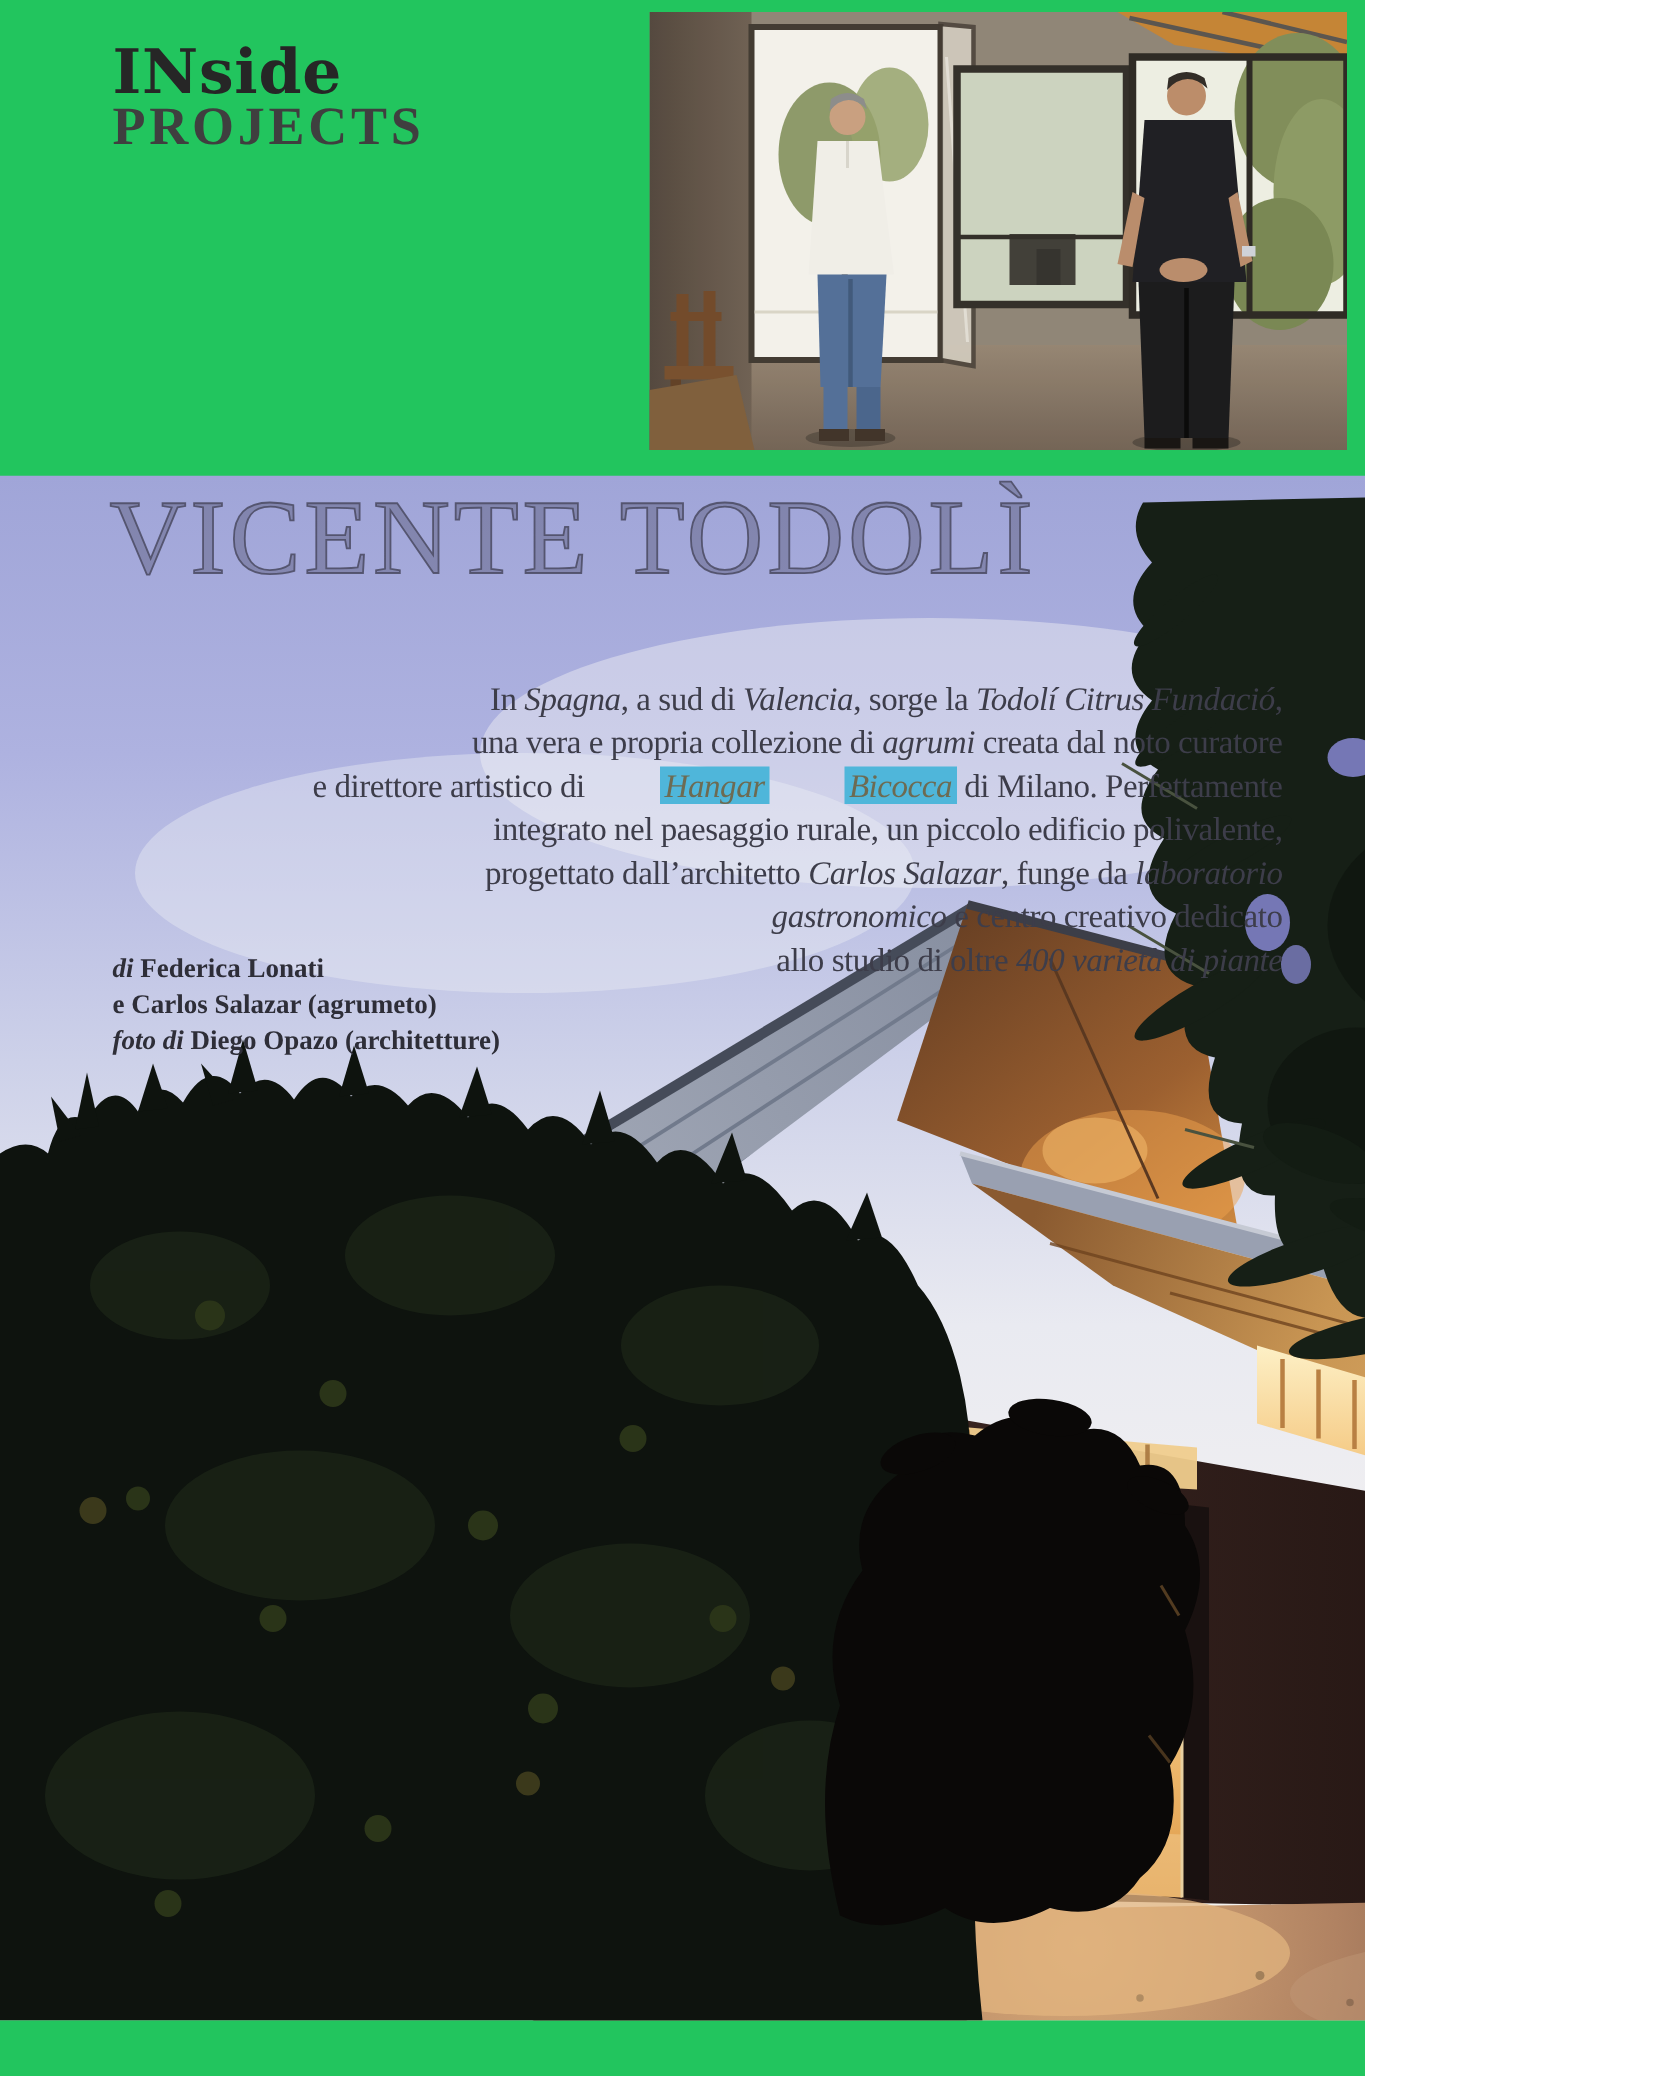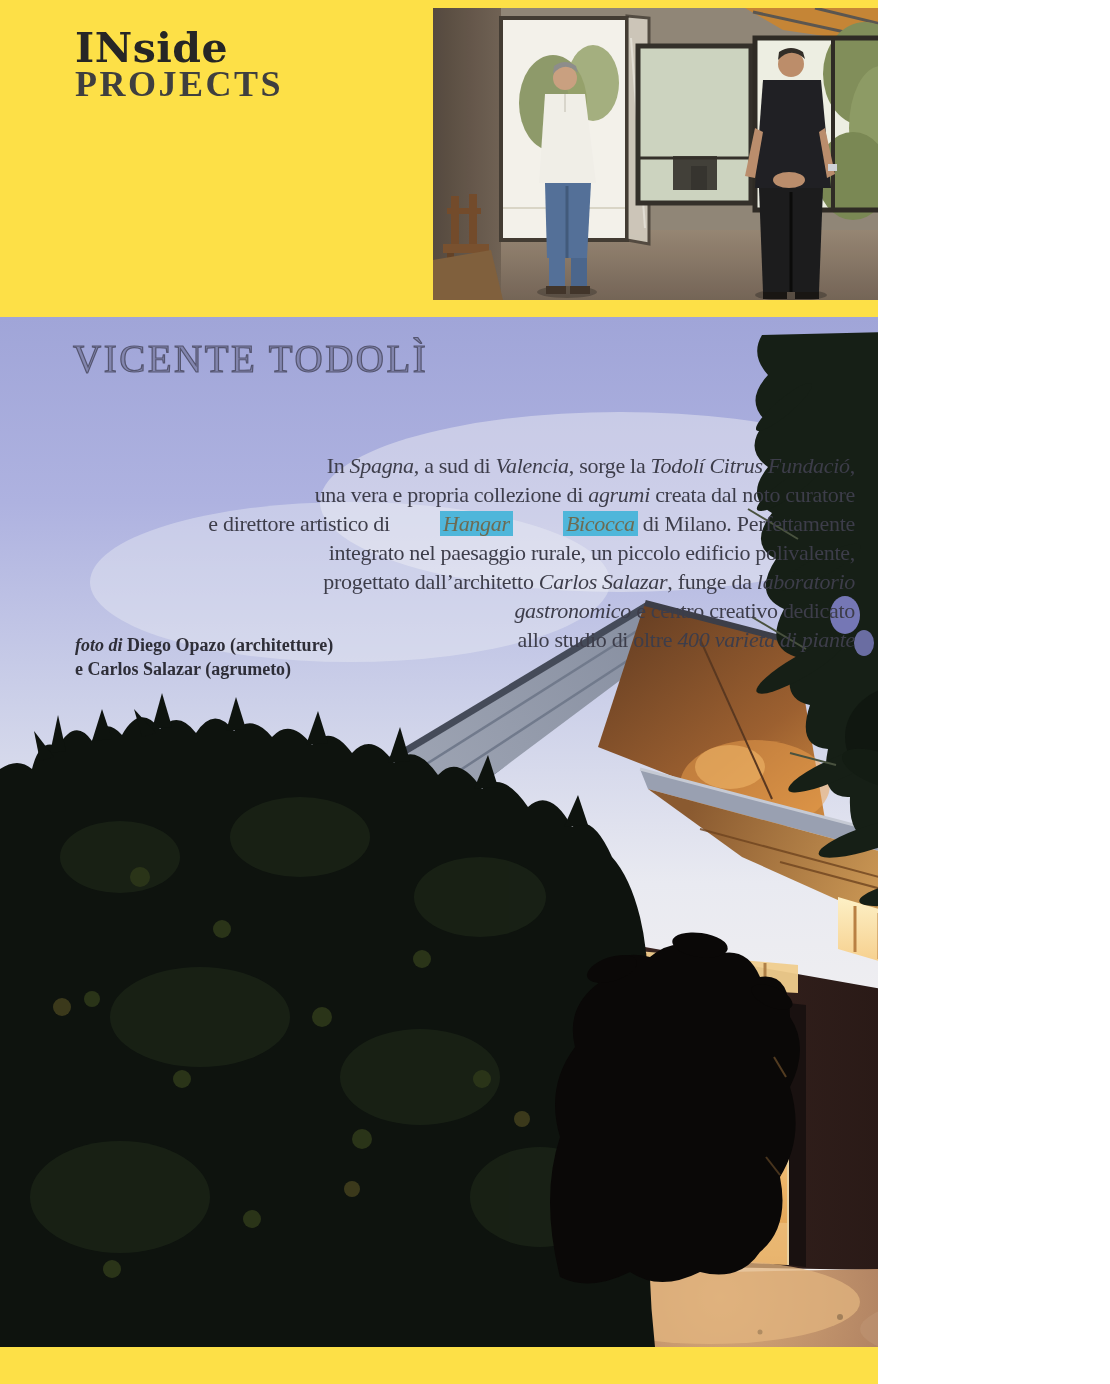--- a/index.html
+++ b/index.html
@@ -1,36 +1,36 @@
 <!DOCTYPE html>
 <html style="--hl: #4fb6da;"><head>
 <meta charset="utf-8">
 <style>
   html,body{margin:0;padding:0;background:#ffffff;}
-  .page{position:relative;width:878px;height:1384px;background:#fde047;overflow:hidden;
-        font-family:"Liberation Serif", serif;}
+  .page{position:relative;width:878px;height:1384px;background:#22c55e;overflow:hidden;
+        font-family:"Liberation Serif", serif;padding-left:32px;}
 
   
   .masthead{position:absolute;left:75px;top:28px;}
   .masthead .l1{font-family:"DejaVu Serif",serif;font-weight:800;font-size:41px;line-height:1;
                 color:#262626;letter-spacing:.5px;}
   .masthead .l2{font-family:"Liberation Serif",serif;font-weight:700;font-size:36px;line-height:1.02;
                 color:#3f3f3f;letter-spacing:2.5px;margin-top:-3px;}
 
   
   .top-photo{position:absolute;left:433px;top:8px;width:465px;height:292px;}
   .top-photo svg{display:block;width:100%;height:100%;}
   .main-photo{position:absolute;left:0;top:317px;width:1110px;height:1030px;}
   .main-photo svg{display:block;width:100%;height:100%;}
 
   
   .overlay{position:absolute;inset:0;pointer-events:none;}
   .title{position:absolute;left:73px;top:14px;margin:0;
          font-family:"Liberation Serif",serif;font-weight:200;
-         font-size:39px;line-height:56px;letter-spacing:2.5px;
+         font-size:71px;line-height:56px;letter-spacing:2.5px;
          color:rgba(80,80,106,0.38);
          -webkit-text-stroke:1.2px rgba(76,76,100,0.88);}
   .title span{display:block;white-space:nowrap;}
 
   .intro{position:absolute;left:75px;top:134px;width:780px;margin:0;
          font-size:22px;line-height:29px;letter-spacing:-0.3px;color:#3d3d4a;text-align:right;}
   .intro .it{font-style:italic;}
   .intro .hl{background:var(--hl,#4fb6da);color:#6d6b52;padding:0 3px;margin-left:45px;}
 
   .byline{position:absolute;left:75px;top:316px;
@@ -378,19 +378,20 @@
         </g>
       </g>
     </svg>
 
     <div class="overlay">
       <h1 class="title">
         <span>VICENTE TODOLÌ</span>
       </h1>
       <p class="intro"><span>In </span><span class="it">Spagna</span><span>, a sud di </span><span class="it">Valencia</span><span>, sorge la </span><span class="it">Todolí Citrus Fundació</span><span>,</span><br><span>una vera e propria collezione di </span><span class="it">agrumi</span><span> creata dal noto curatore</span><br><span>e direttore artistico di </span><span class="it hl">Hangar</span><span> </span><span class="it hl">Bicocca</span><span> di Milano. Perfettamente</span><br><span>integrato nel paesaggio rurale, un piccolo edificio polivalente,</span><br><span>progettato dall’architetto </span><span class="it">Carlos Salazar</span><span>, funge da </span><span class="it">laboratorio</span><br><span class="it">gastronomico</span><span> e centro creativo dedicato</span><br><span>allo studio di oltre </span><span class="it">400 varietà di piante</span></p>
       <div class="byline">
+          <div><span class="it">di </span><span>Federica Lonati</span></div>
+          <div><span>e Carlos Salazar (agrumeto)</span></div>
           <div><span class="it">foto di </span><span>Diego Opazo (architetture)</span></div>
-          <div><span>e Carlos Salazar (agrumeto)</span></div>
         </div>
     </div>
   </figure>
 
 </div>
 
 </body></html>

